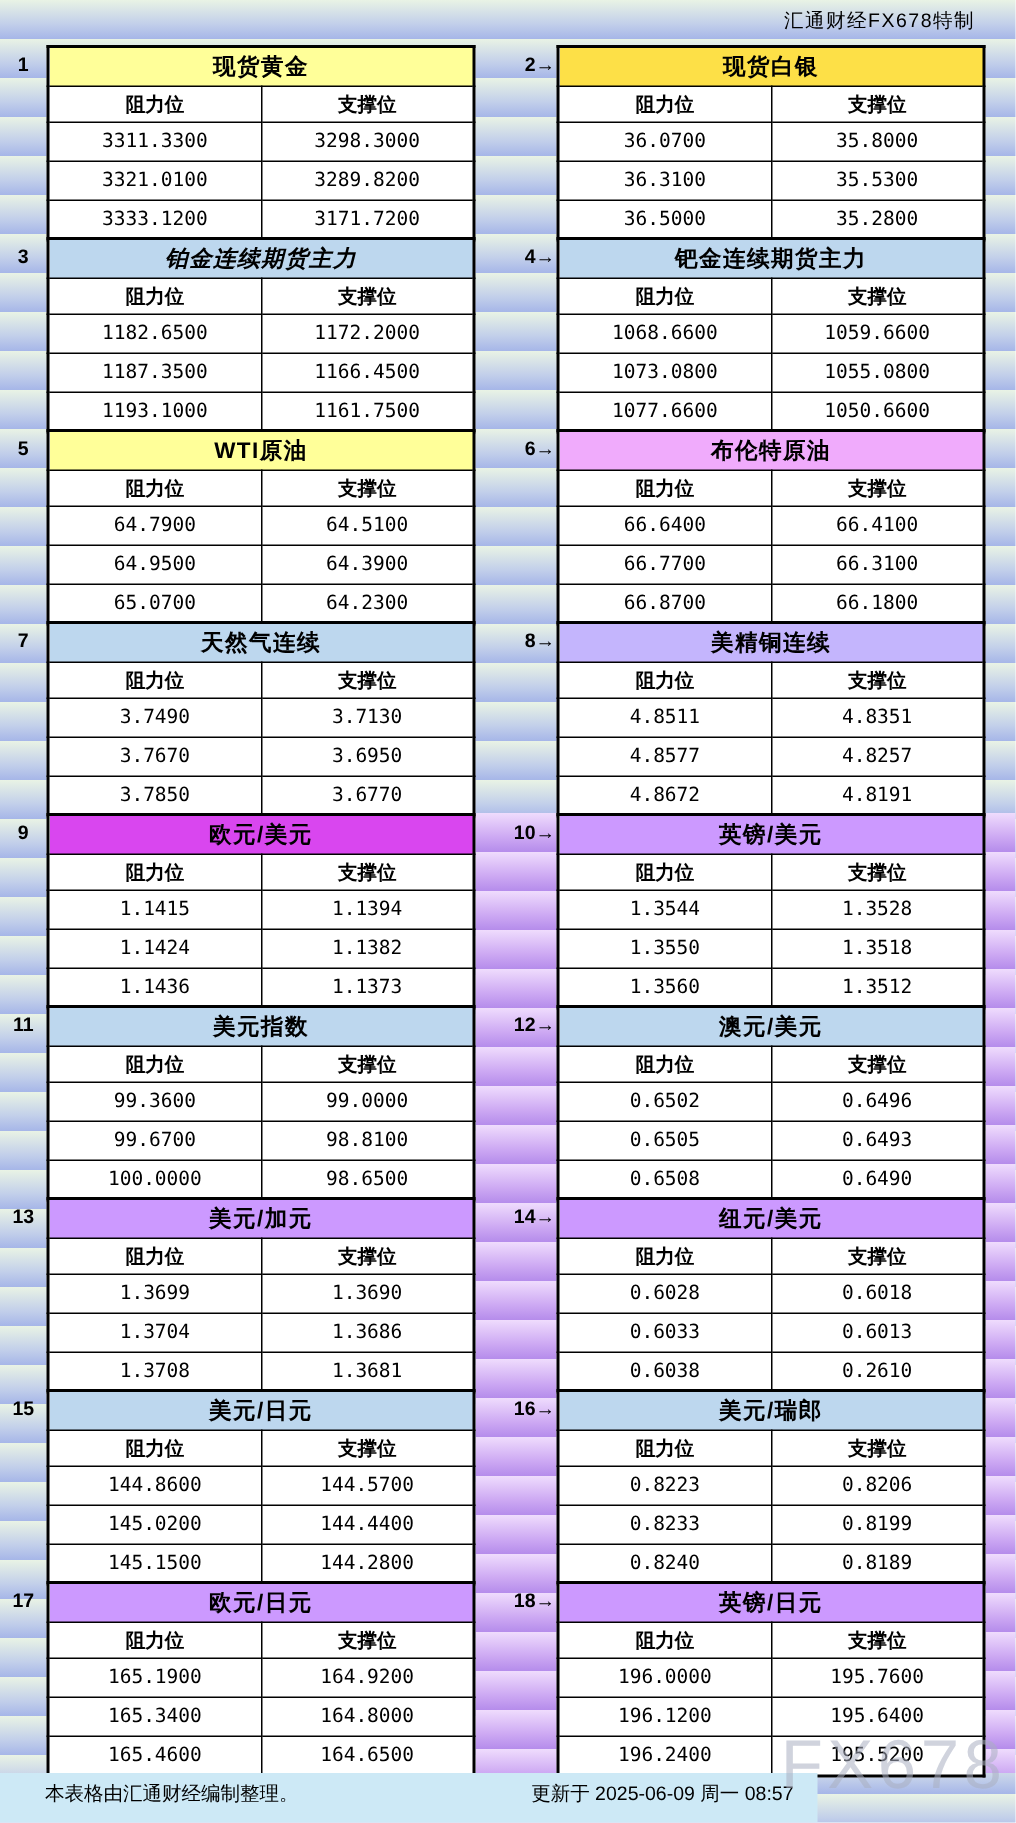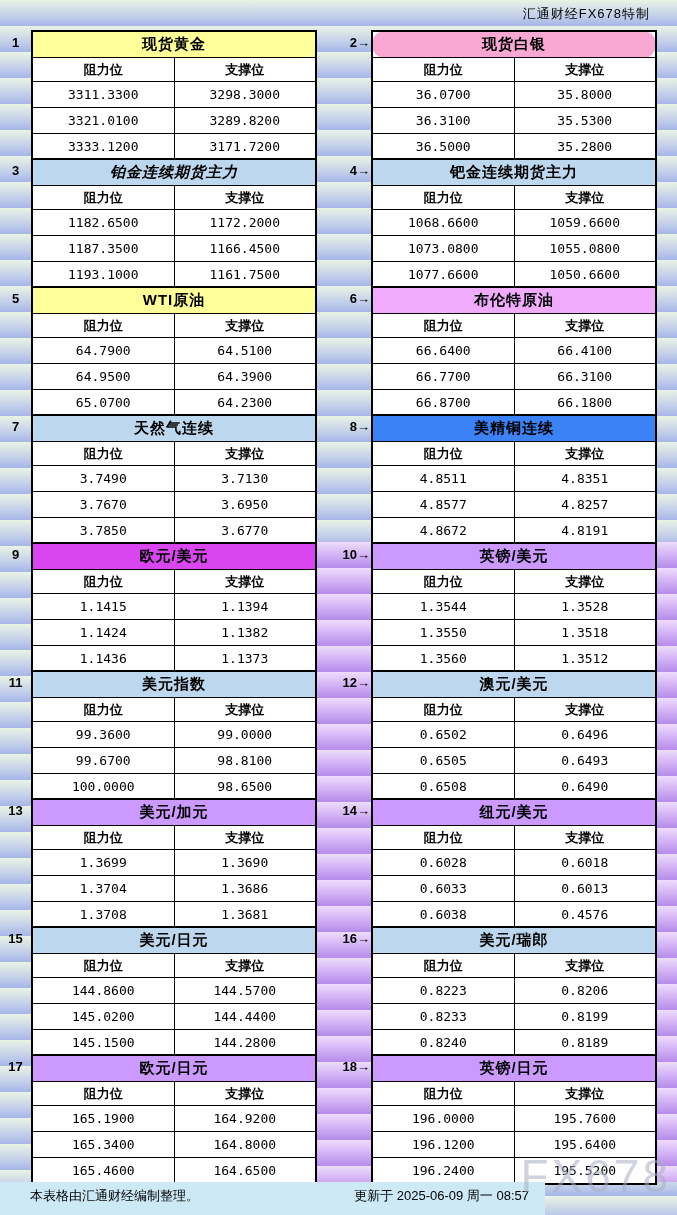--- a/index.html
+++ b/index.html
@@ -101,21 +101,21 @@
     <tr class="val">
       <td>3333.1200</td>
       <td>3171.7200</td>
     </tr>
   </tbody>
         </table>
         <div class="gapcell">2→</div>
         <table class="panel">
     <tbody>
             <tr>
-              <td colspan="2" class="title-cell" style="background: #f9a8d4; border-radius: 13px;">现货白银</td>
+              <td colspan="2" class="title-cell" style="background: #fde047;">现货白银</td>
             </tr>
     <tr class="hdr">
       <td>阻力位</td>
       <td>支撑位</td>
     </tr>
     <tr class="val">
       <td>36.0700</td>
       <td>35.8000</td>
     </tr>
     <tr class="val">
@@ -254,21 +254,21 @@
     <tr class="val">
       <td>3.7850</td>
       <td>3.6770</td>
     </tr>
   </tbody>
         </table>
         <div class="gapcell">8→</div>
         <table class="panel">
     <tbody>
             <tr>
-              <td colspan="2" class="title-cell" style="background: #3b82f6;">美精铜连续</td>
+              <td colspan="2" class="title-cell" style="background: #c4b5fd;">美精铜连续</td>
             </tr>
     <tr class="hdr">
       <td>阻力位</td>
       <td>支撑位</td>
     </tr>
     <tr class="val">
       <td>4.8511</td>
       <td>4.8351</td>
     </tr>
     <tr class="val">
@@ -423,21 +423,21 @@
     <tr class="val">
       <td>0.6028</td>
       <td>0.6018</td>
     </tr>
     <tr class="val">
       <td>0.6033</td>
       <td>0.6013</td>
     </tr>
     <tr class="val">
       <td>0.6038</td>
-      <td>0.4576</td>
+      <td>0.2610</td>
     </tr>
   </tbody>
         </table>
         <div class="rmargin"></div>
       </div>
       <div class="prow">
         <div class="numcell">15</div>
         <table class="panel">
     <tbody>
             <tr>

